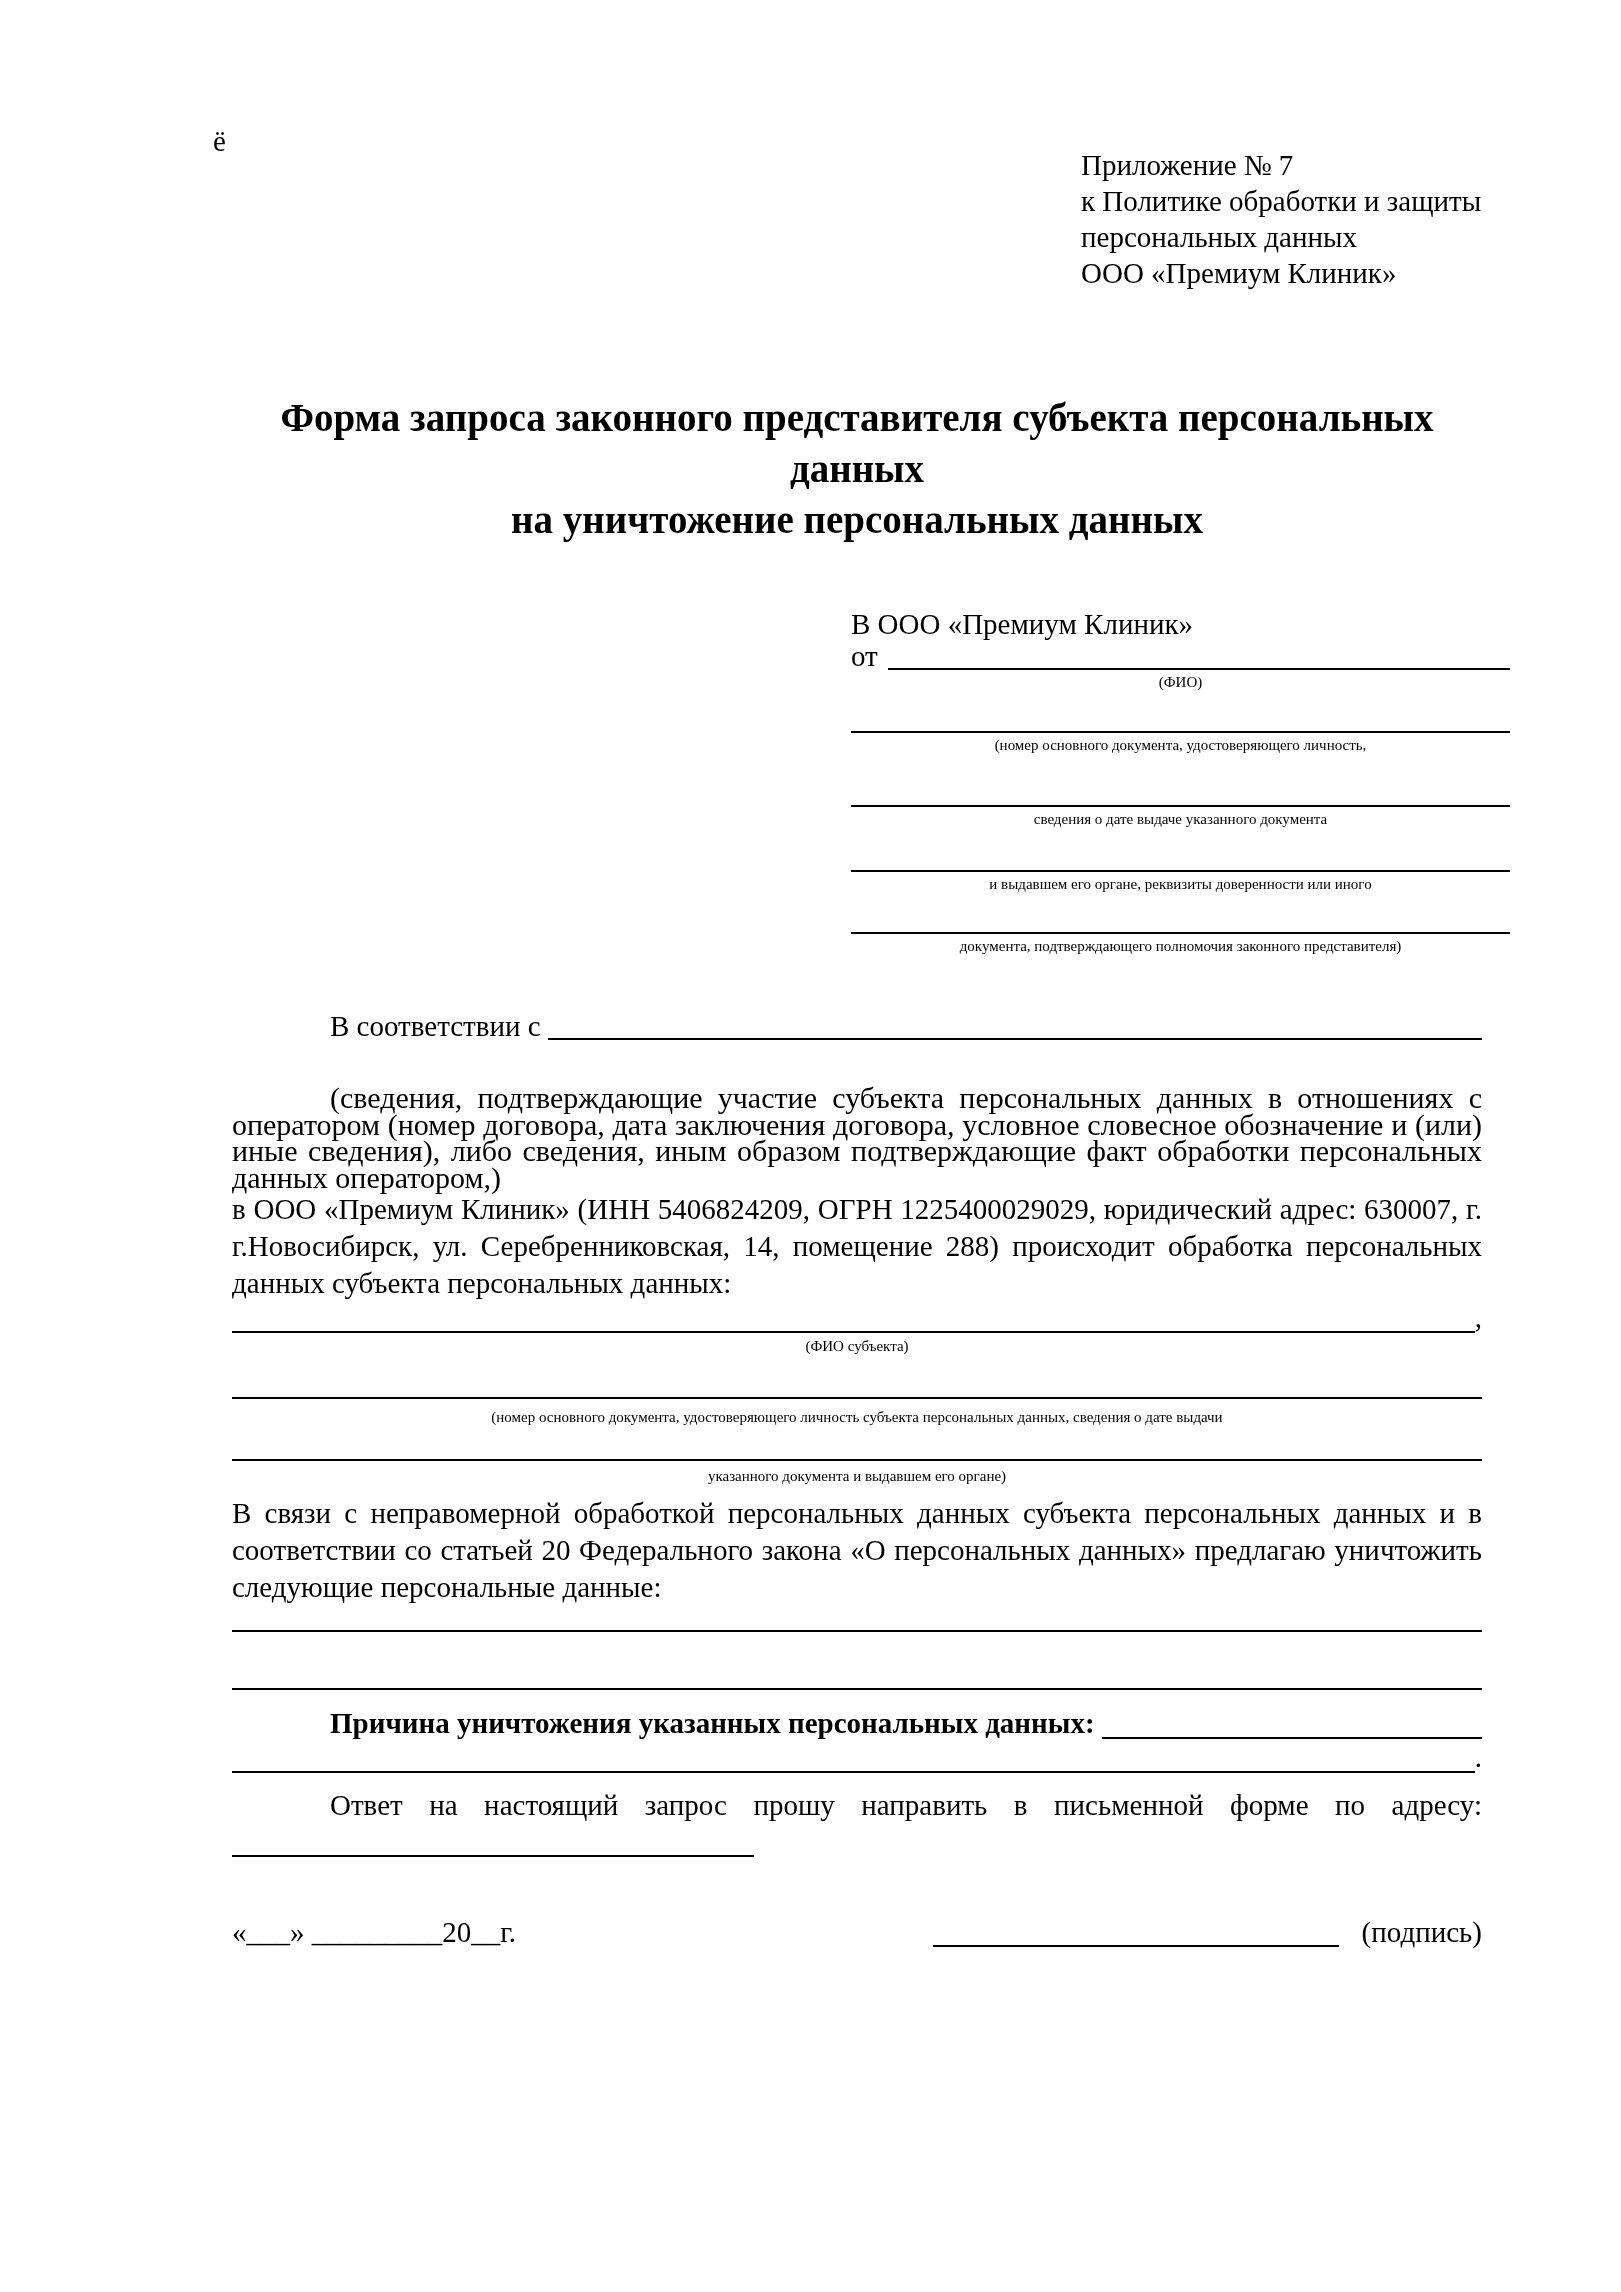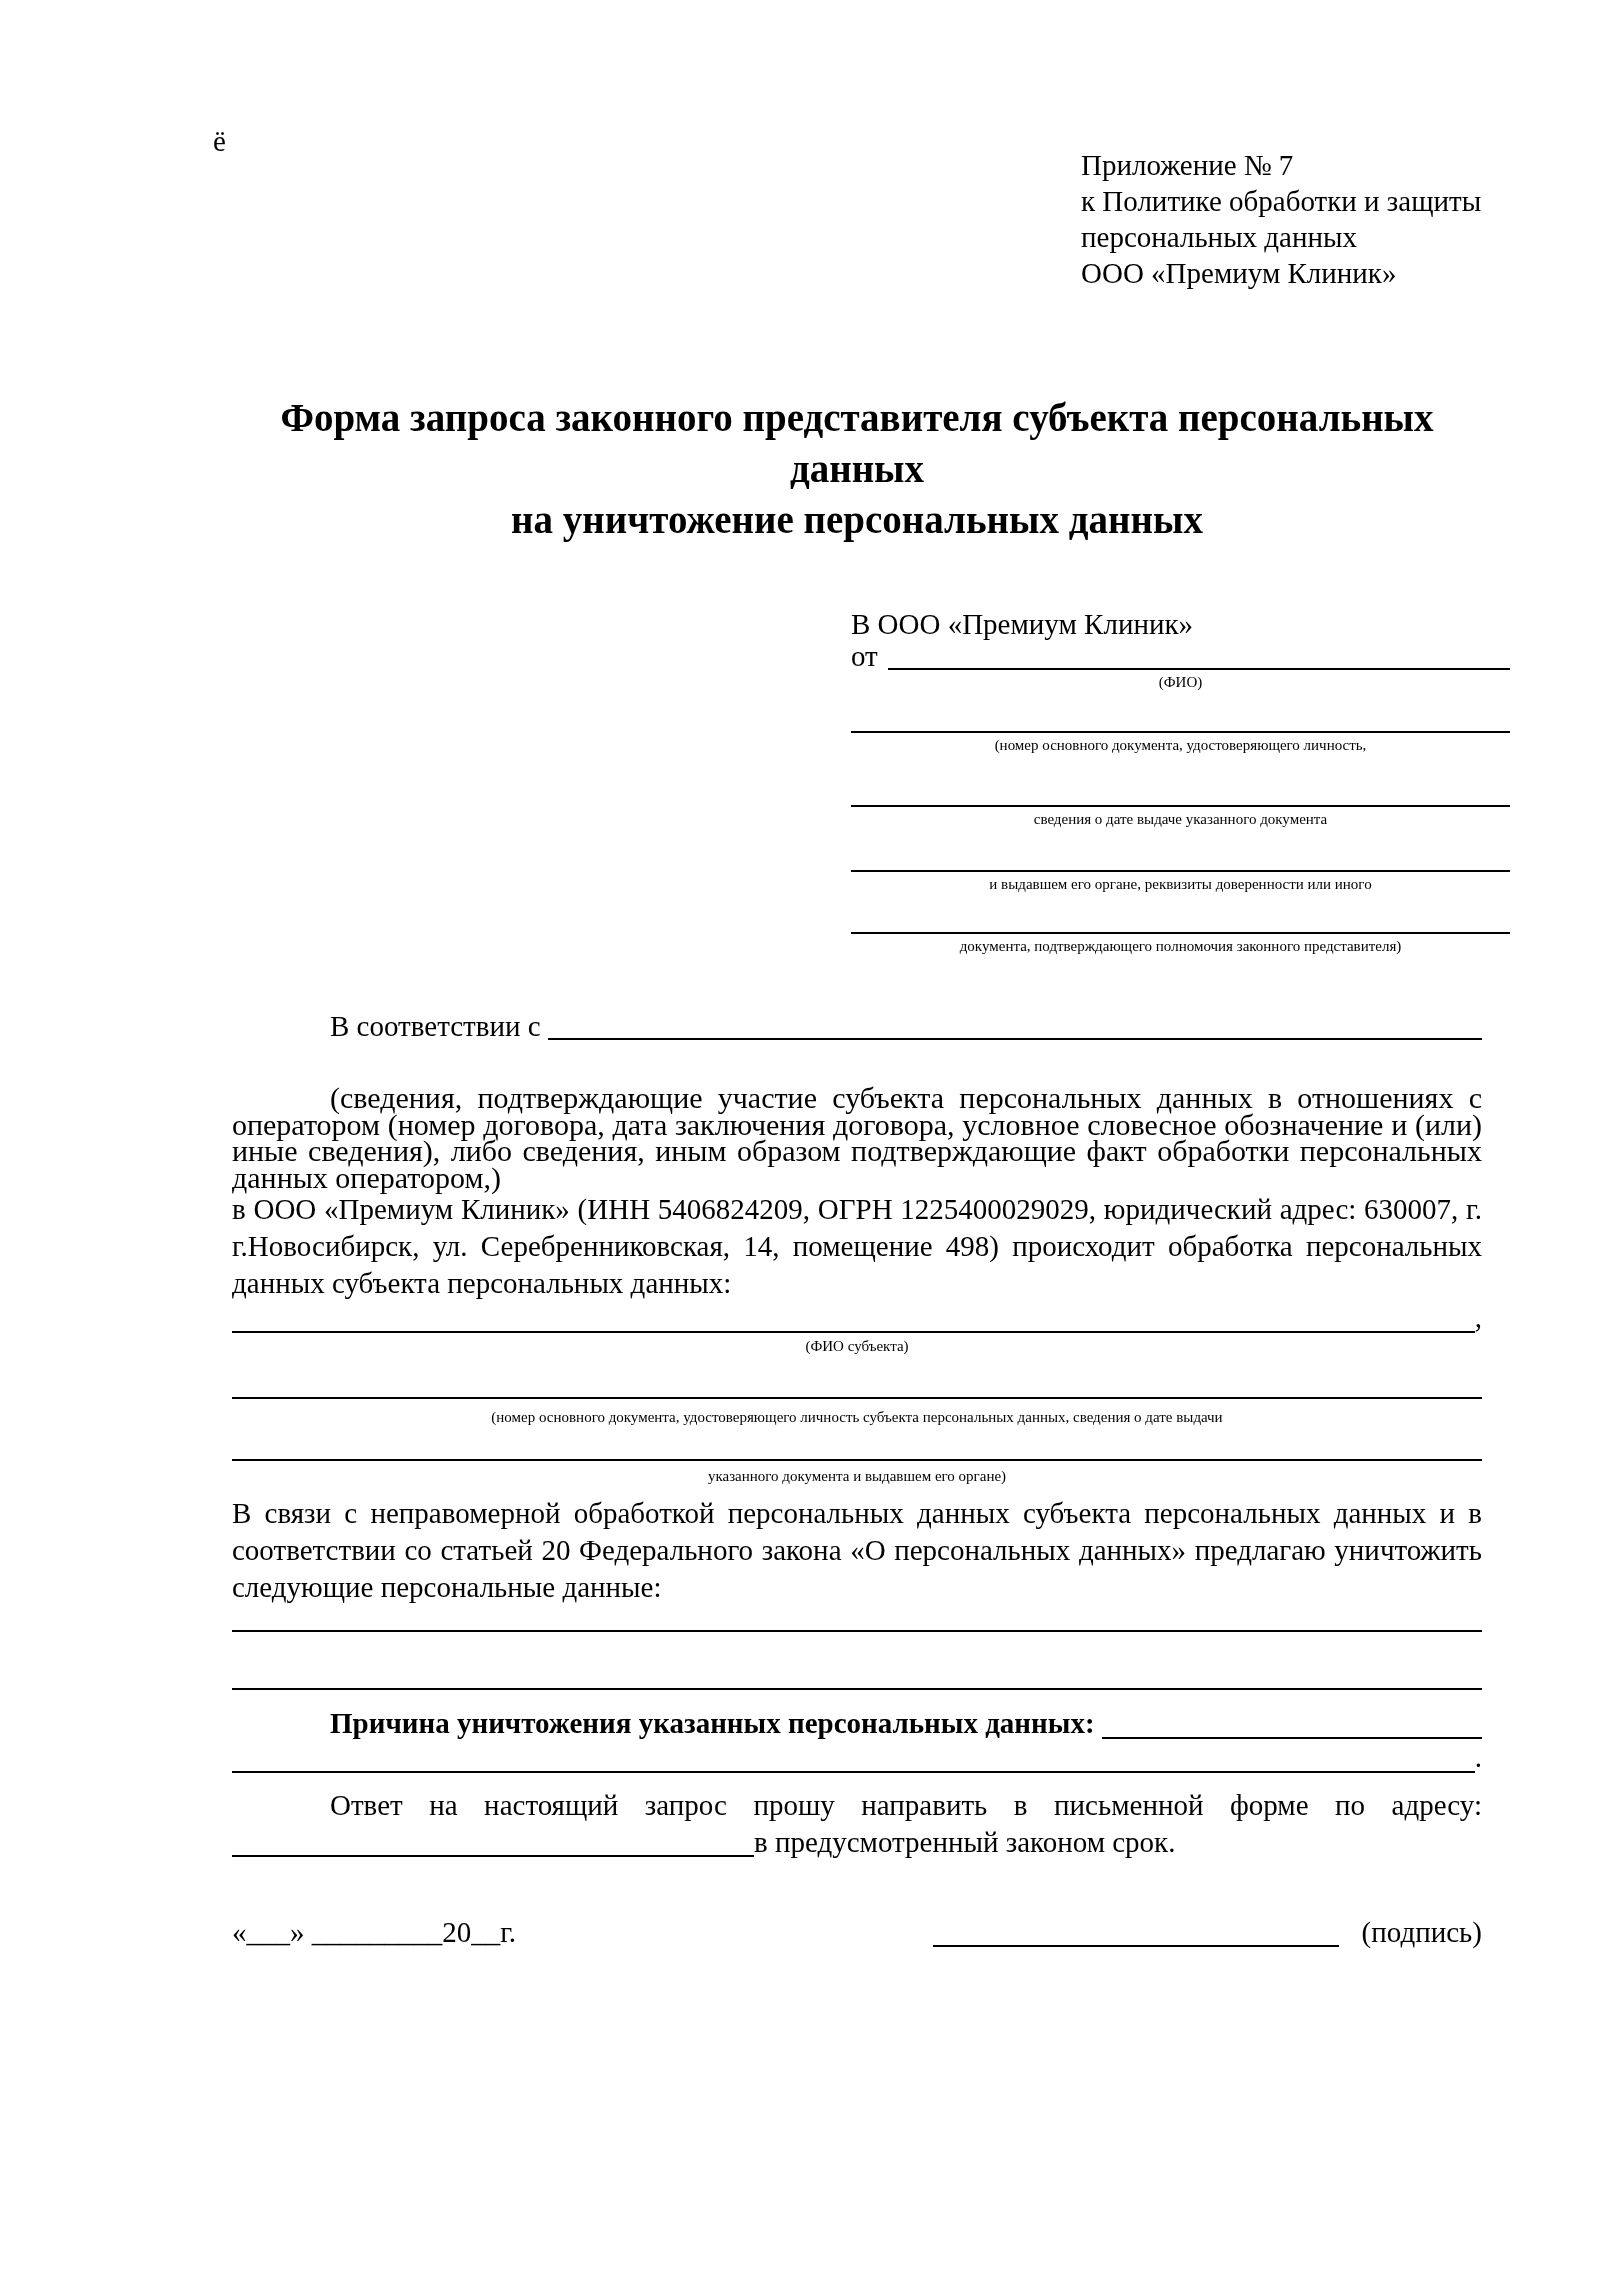--- a/index.html
+++ b/index.html
@@ -134,21 +134,21 @@
   </div>
 
   <div class="abs main">
 
     <div class="acc-row">
       <span class="lead">В соответствии с</span>
       <span class="fill"></span>
     </div>
     <div class="acc-caption">(сведения, подтверждающие участие субъекта персональных данных в отношениях с оператором (номер договора, дата заключения договора, условное словесное обозначение и (или) иные сведения), либо сведения, иным образом подтверждающие факт обработки персональных данных оператором,)</div>
 
-    <div class="para">в ООО «Премиум Клиник» (ИНН 5406824209, ОГРН 1225400029029, юридический адрес: 630007, г. г.Новосибирск, ул. Серебренниковская, 14, помещение 498) происходит обработка персональных данных субъекта персональных данных:</div>
+    <div class="para">в ООО «Премиум Клиник» (ИНН 5406824209, ОГРН 1225400029029, юридический адрес: 630007, г. г.Новосибирск, ул. Серебренниковская, 14, помещение 288) происходит обработка персональных данных субъекта персональных данных:</div>
 
     <div class="fio-row">
       <span class="fill"></span>
       <span class="tail-char">,</span>
     </div>
     <div class="caption">(ФИО субъекта)</div>
 
     <div class="blank b-h38"></div>
     <div class="caption mt6">(номер основного документа, удостоверяющего личность субъекта персональных данных, сведения о дате выдачи</div>
 
@@ -167,21 +167,20 @@
 
     <div class="period-row">
       <span class="fill"></span>
       <span class="tail-char">.</span>
     </div>
 
     <div class="reply-para mt14">Ответ на настоящий запрос прошу направить в письменной форме по адресу:</div>
 
     <div class="srok-row">
       <span class="fixed-fill"></span>
-      <span class="tail">в предусмотренный законом срок.</span>
       <span class="spacer"></span>
     </div>
 
     <div class="footer-row mt54">
       <span class="date">«___» _________20__г.</span>
       <span class="sig-group">
         <span class="sig-fill"></span>
         <span class="sig-cap">(подпись)</span>
       </span>
     </div>

